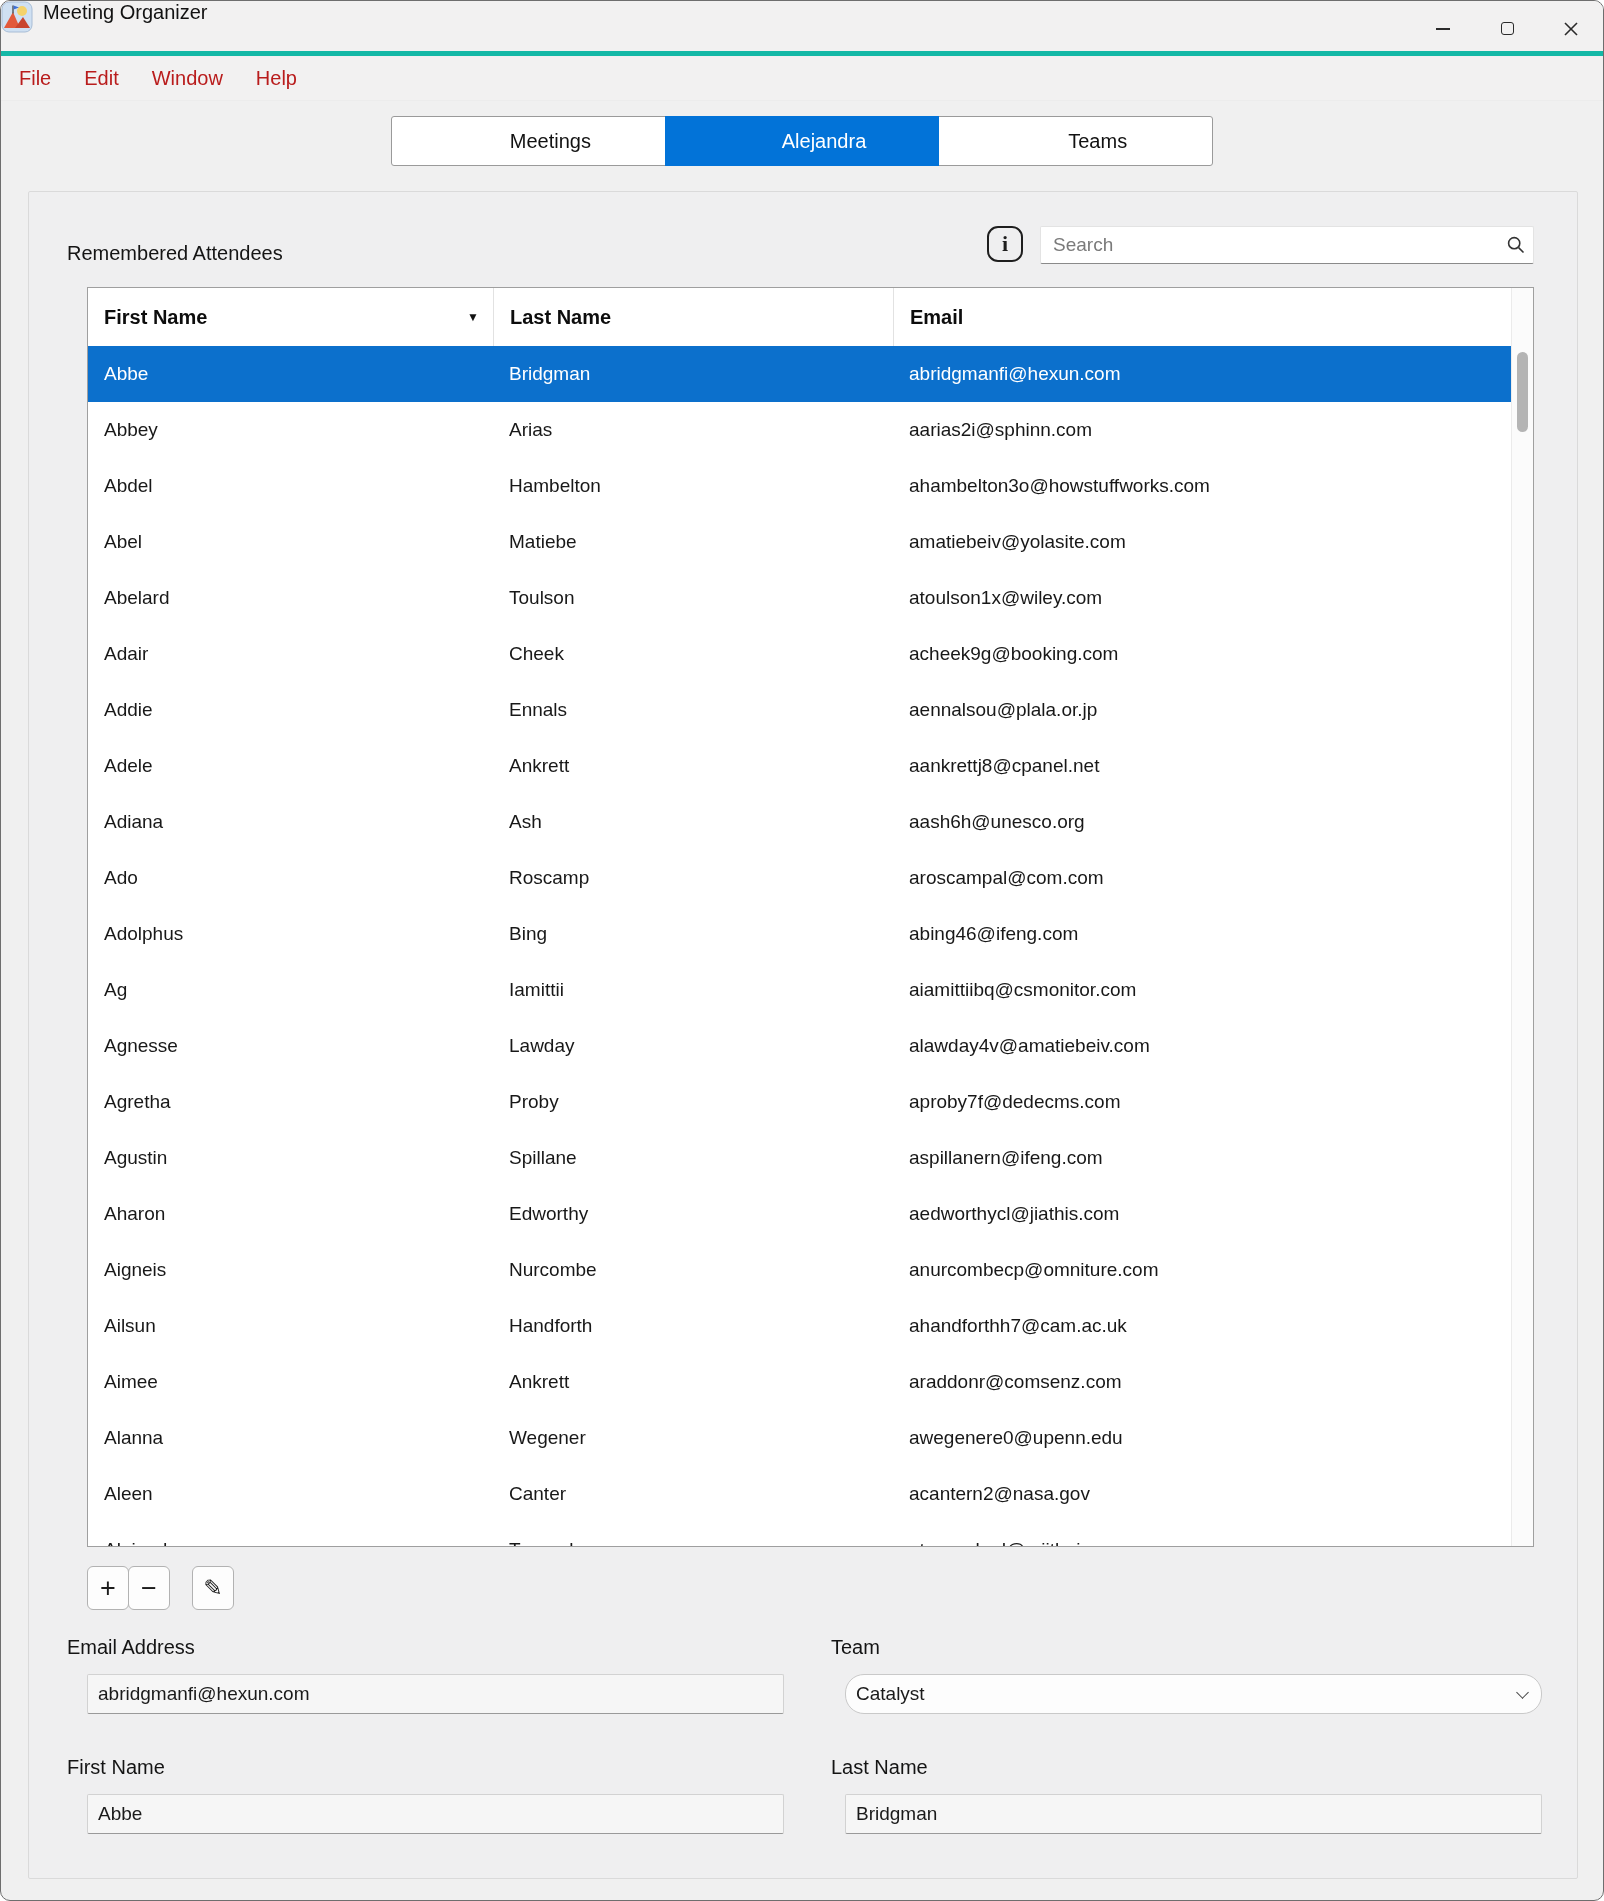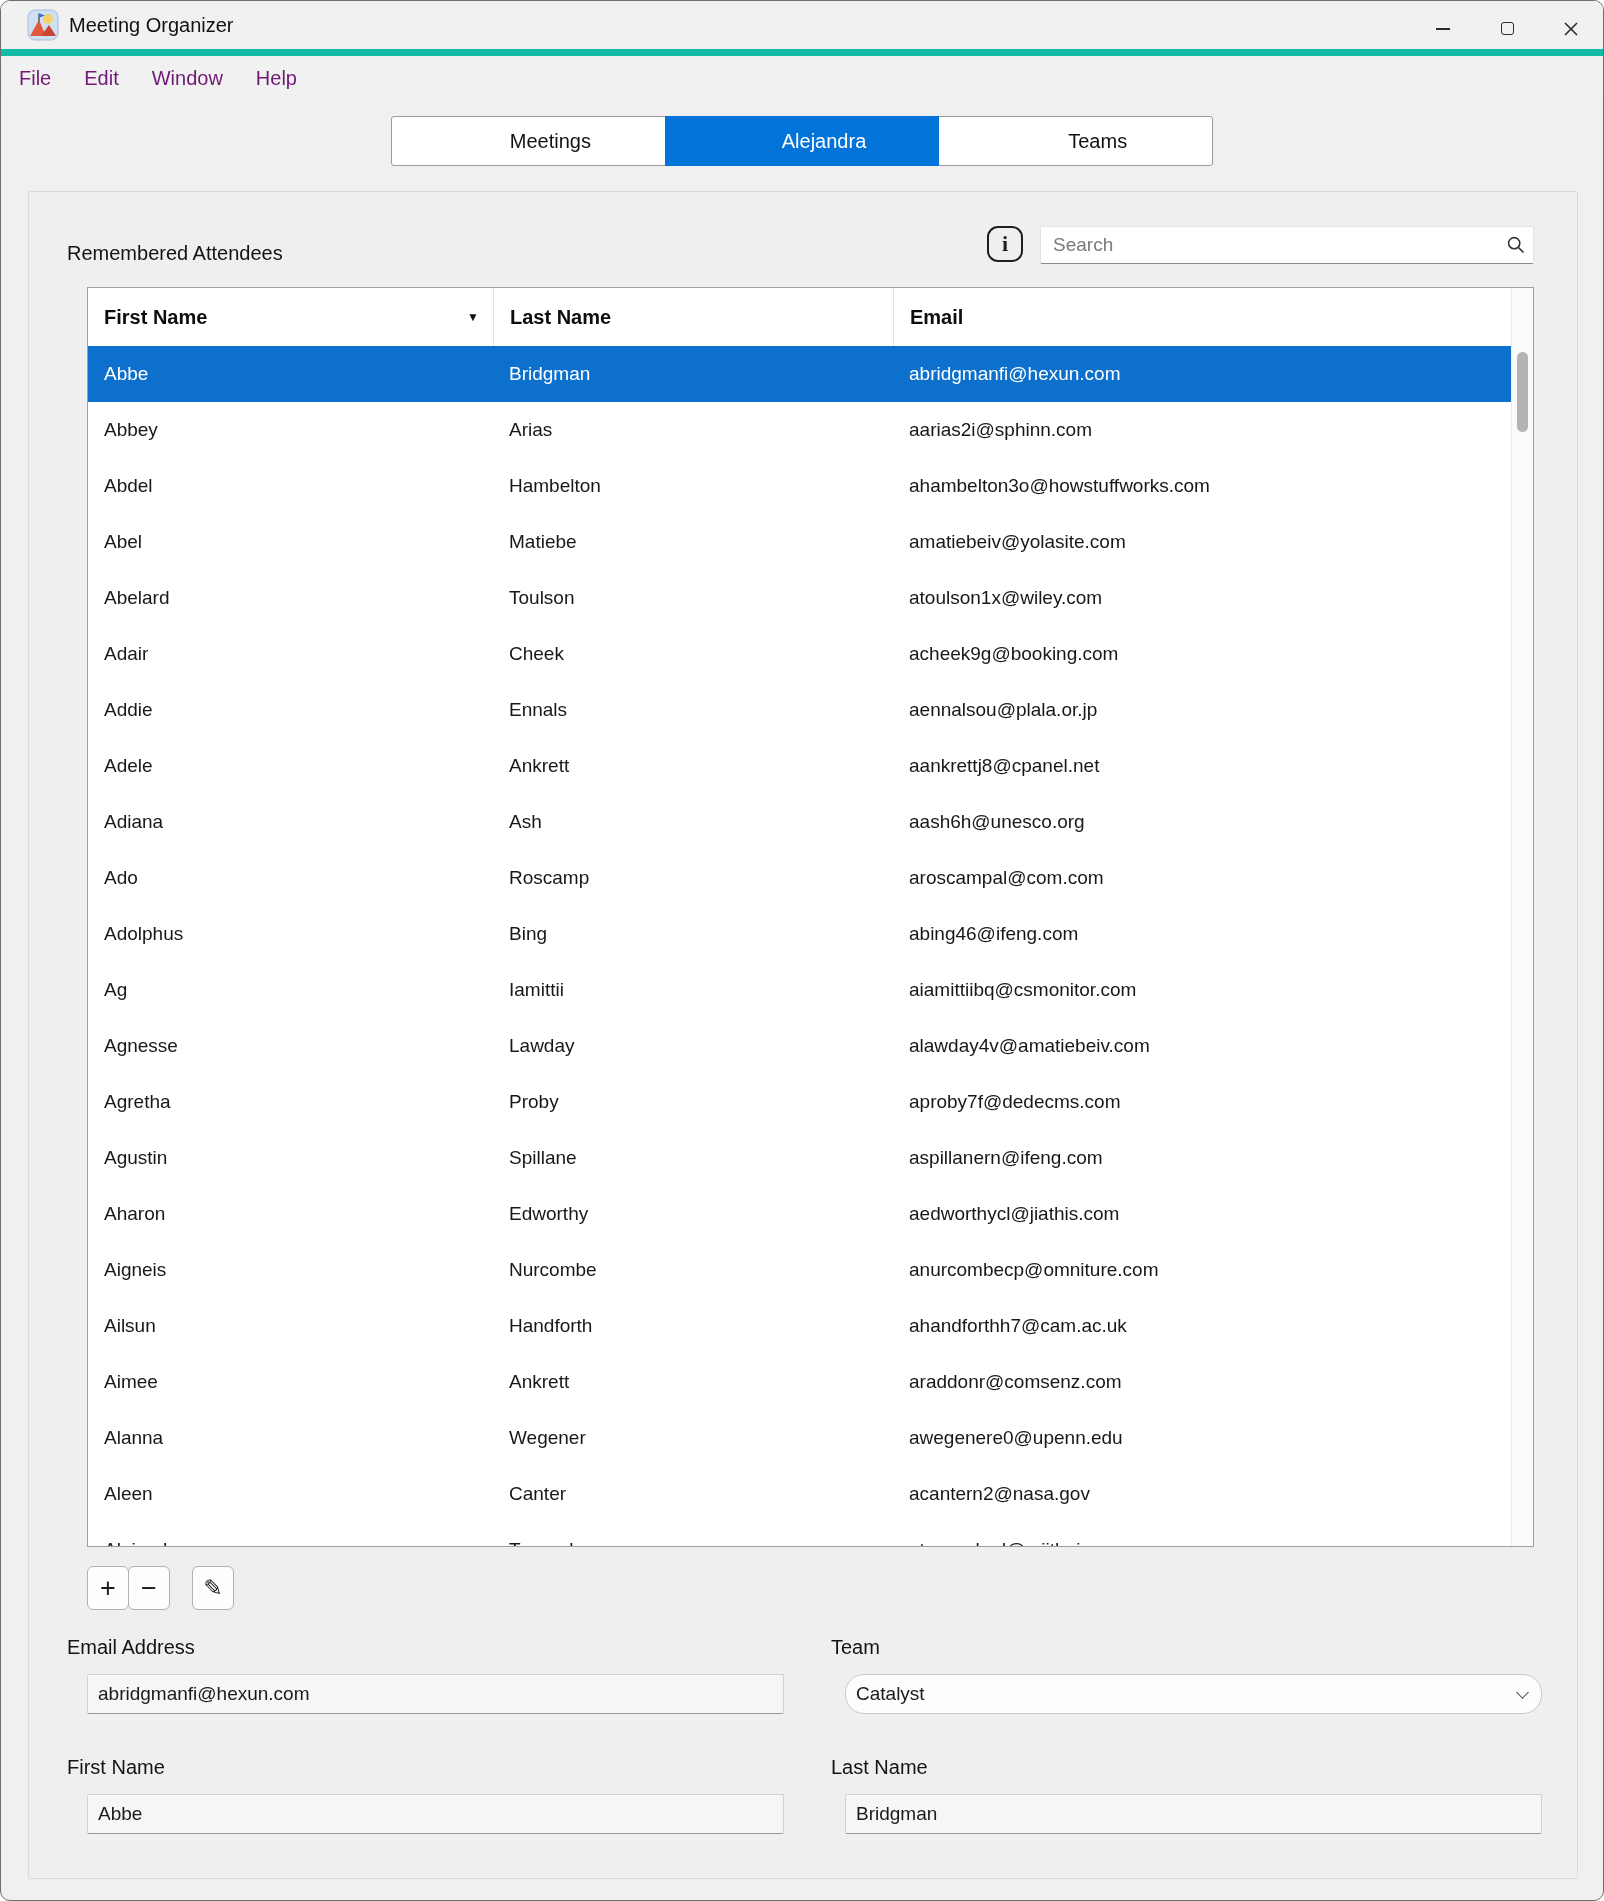--- a/index.html
+++ b/index.html
@@ -11,36 +11,36 @@
   }
   .window {
     position:absolute; inset:0;
     background:#f0f0f0;
     border:1px solid #6e6e6e; border-radius:10px;
     overflow:hidden;
   }
   
   .titlebar {
     position:absolute; top:0; left:0; right:0; height:55px;
-    background:#f2f1f1; border-bottom:7px solid #14b8a6;
-    display:flex; align-items:center; padding-left:26px;
+    background:#f2f1f1; border-bottom:5px solid #14b8a6;
+    display:flex; padding-left:0;
   }
   .app-icon { width:32px; height:32px; margin-right:10px; flex:0 0 auto; }
   .title-text { font-size:20px; color:#121212; }
   .win-controls { position:absolute; right:0; top:0; height:55px; display:flex; }
   .win-btn { width:64px; height:55px; display:flex; align-items:center; justify-content:center; cursor:default; }
   .glyph-min { width:14px; height:0; border-top:2px solid #2b2b2b; display:block; }
   .glyph-max { width:13px; height:13px; border:1.6px solid #2b2b2b; border-radius:3px; display:block; }
   
   .menubar {
     position:absolute; top:56px; left:0; right:0; height:44px;
     background:#f2f1f1; display:flex; align-items:center; padding-left:18px;
     border-bottom:1px solid #ececec;
   }
-  .menu-item { font-size:20px; margin-right:33px; color:#701a75; }
+  .menu-item { font-size:20px; margin-right:33px; color:#b91c1c; }
   
   .tabstrip {
     position:absolute; top:115px; left:390px; width:822px; height:50px;
     display:flex; border-radius:3px;
   }
   .tab {
     flex:1; background:#ffffff; border:1px solid #9a9a9a; margin-left:-1px;
     display:flex; align-items:center; justify-content:center;
     font-size:20px; color:#121212;padding-left:44px;
   }

